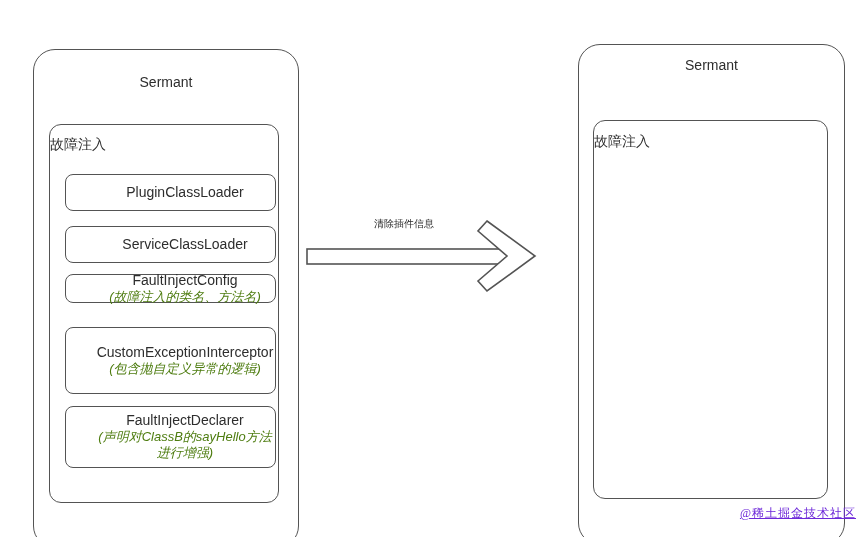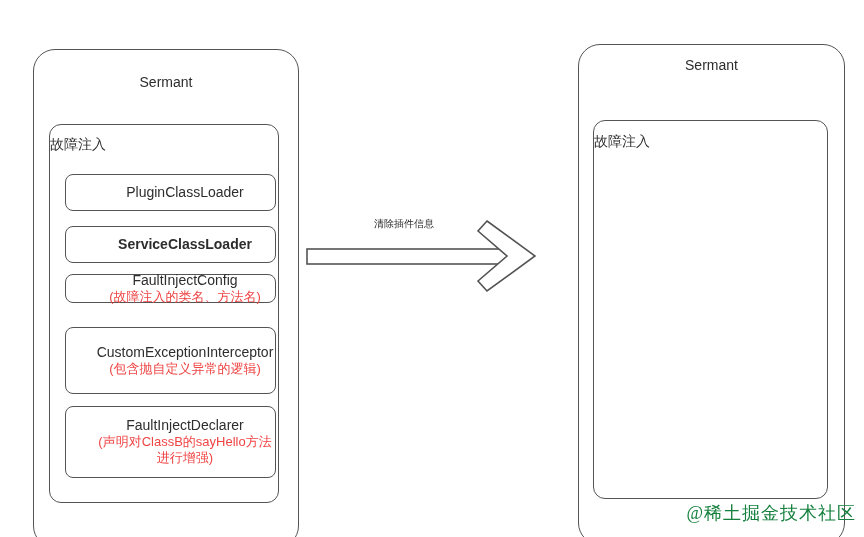--- a/index.html
+++ b/index.html
@@ -60,32 +60,32 @@
     border: 1.5px solid #545454;
     border-radius: 8px;
     background: #ffffff;
     display: flex;
     flex-direction: column;
     justify-content: center;
     align-items: center;
     text-align: center;
   }
   .item-0 { top: 49px;  height: 37px; }
-  .item-1 { top: 101px; height: 37px; font-weight: bold; }
+  .item-1 { top: 101px; height: 37px; }
   .item-2 { top: 149px; height: 29px; }
   .item-3 { top: 202px; height: 67px; }
-  .item-4 { top: 281px; height: 72px; }
+  .item-4 { top: 281px; height: 62px; }
   .item span {
     display: block;
     white-space: nowrap;
     line-height: 16.5px;
     padding-left: 29px;
   }
   .en-line { font-size: 14px; color: #2d2d2d; }
-  .zh-line { font-size: 13px; color: #ef4444; }
+  .zh-line { font-size: 13px; color: #4d7c0f; font-style: italic; }
   .arrow-label {
     position: absolute;
     left: 404px;
     top: 216px;
     transform: translateX(-50%);
     font-size: 10px;
     line-height: 16px;
     color: #2d2d2d;
     white-space: nowrap;
   }
@@ -94,26 +94,27 @@
     left: 300px;
     top: 214px;
     width: 242px;
     height: 84px;
   }
   .watermark {
     position: absolute;
     right: 8px;
     top: 504px;
     font-family: "Liberation Serif", "DejaVu Serif", serif;
-    font-size: 18px;
+    font-size: 12px;
     line-height: 19px;
     letter-spacing: 1px;
-    color: #15803d;
+    color: #6d28d9;
     white-space: nowrap;
     z-index: 5;
+    text-decoration: underline;
   }
 </style>
 </head>
 <body>
 
 <div class="canvas">
 
   <div class="panel left-panel">
     <div class="panel-title">Sermant</div>
 

